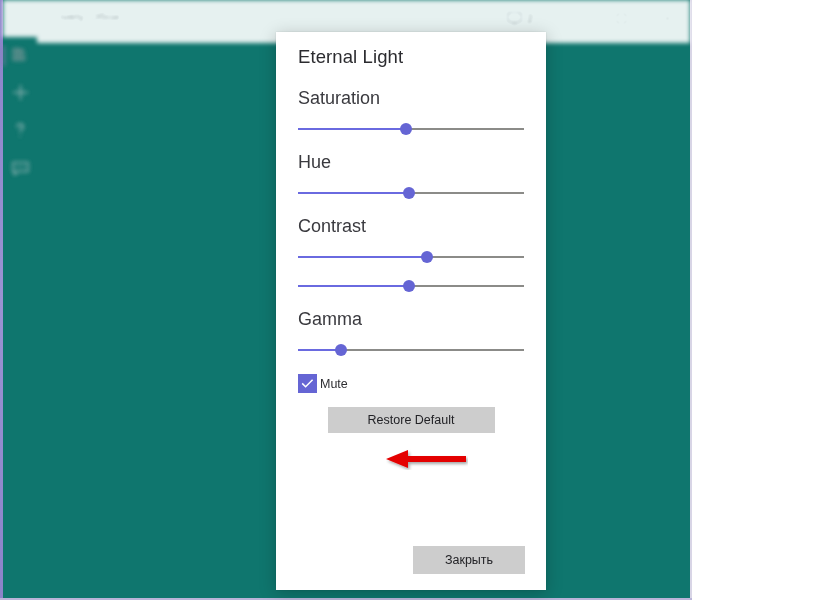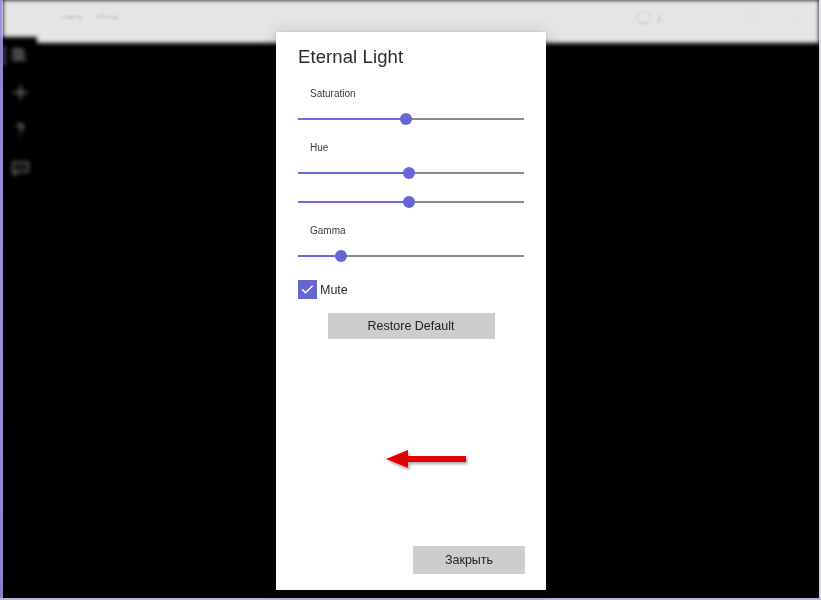--- a/index.html
+++ b/index.html
@@ -6,22 +6,22 @@
   html, body {
     margin: 0; padding: 0;
     width: 821px; height: 600px;
     overflow: hidden;
     background: #ffffff;
     font-family: "Liberation Sans", sans-serif;
   }
 
   #app {
     position: relative;
-    width: 821px; height: 600px;
-    background: #000000;
+    width: 692px; height: 600px;
+    background: #0f766e;
     overflow: hidden;
   }
 
   
   .win-border-left {
     position: absolute; left: 0; top: 0; width: 3px; height: 600px;
     background: linear-gradient(180deg,#8b83c9 0%, #9a93d2 50%, #8b83c9 100%);
   }
   .win-border-bottom {
     position: absolute; left: 0; bottom: 0; width: 821px; height: 2px;
@@ -84,21 +84,21 @@
     position: absolute; left: 276px; top: 32px; width: 270px; height: 558px;
     background: #ffffff;
     box-shadow: 0 3px 16px rgba(0,0,0,.22), 0 0 2px rgba(0,0,0,.12);
   }
   .modal-title {
     position: absolute; left: 22px; top: 14px;
     font-size: 18.5px; color: #2b2b2f; font-weight: 400; letter-spacing: .1px;
   }
   .modal-body { position: absolute; left: 0; top: 56px; right: 0; }
   .field { padding: 0 22px; margin-bottom: 17px; }
-  .field-label { font-size: 10px; color: #3a3a3f; margin-bottom: 14px; margin-left: 12px; }
+  .field-label { font-size: 18px; color: #3a3a3f; margin-bottom: 14px; }
   .slider { position: relative; height: 12px; }
   .slider .track {
     position: absolute; left: 0; right: 0; top: 5px; height: 2px;
     background: #8b8b88;
   }
   .slider .fill {
     position: absolute; left: 0; top: 5px; height: 2px;
     background: #6a6ae0;
   }
   .slider .thumb {
@@ -245,20 +245,28 @@
       <div class="field">
         <div class="field-label">Hue</div>
         <div class="slider">
           <div class="track"></div>
           <div class="fill" style="width:49%"></div>
           <div class="thumb" style="left:49%"></div>
         </div>
       </div>
 
 
+      <div class="field">
+        <div class="field-label">Contrast</div>
+        <div class="slider">
+          <div class="track"></div>
+          <div class="fill" style="width:57%"></div>
+          <div class="thumb" style="left:57%"></div>
+        </div>
+      </div>
 
       <div class="field">
         <div class="slider">
           <div class="track"></div>
           <div class="fill" style="width:49%"></div>
           <div class="thumb" style="left:49%"></div>
         </div>
       </div>
 
       <div class="field">

